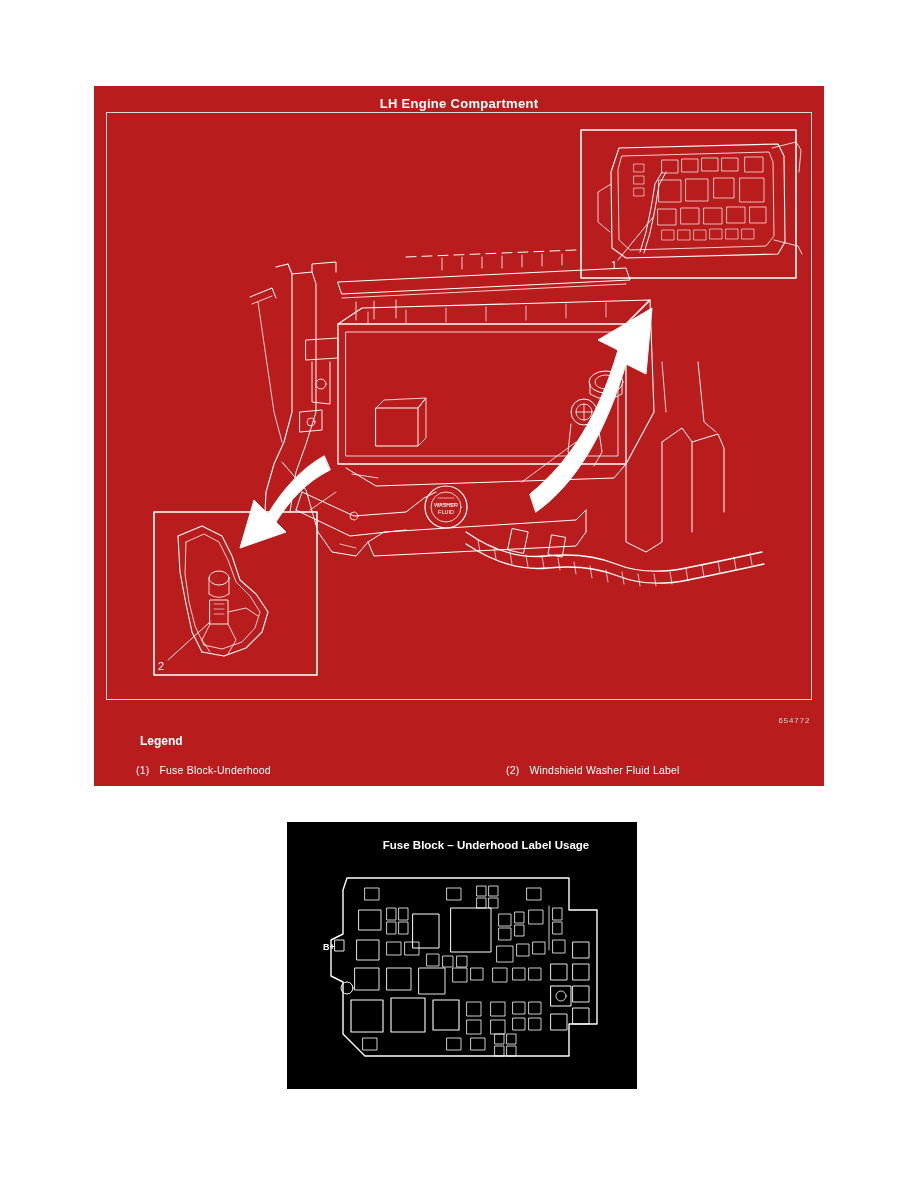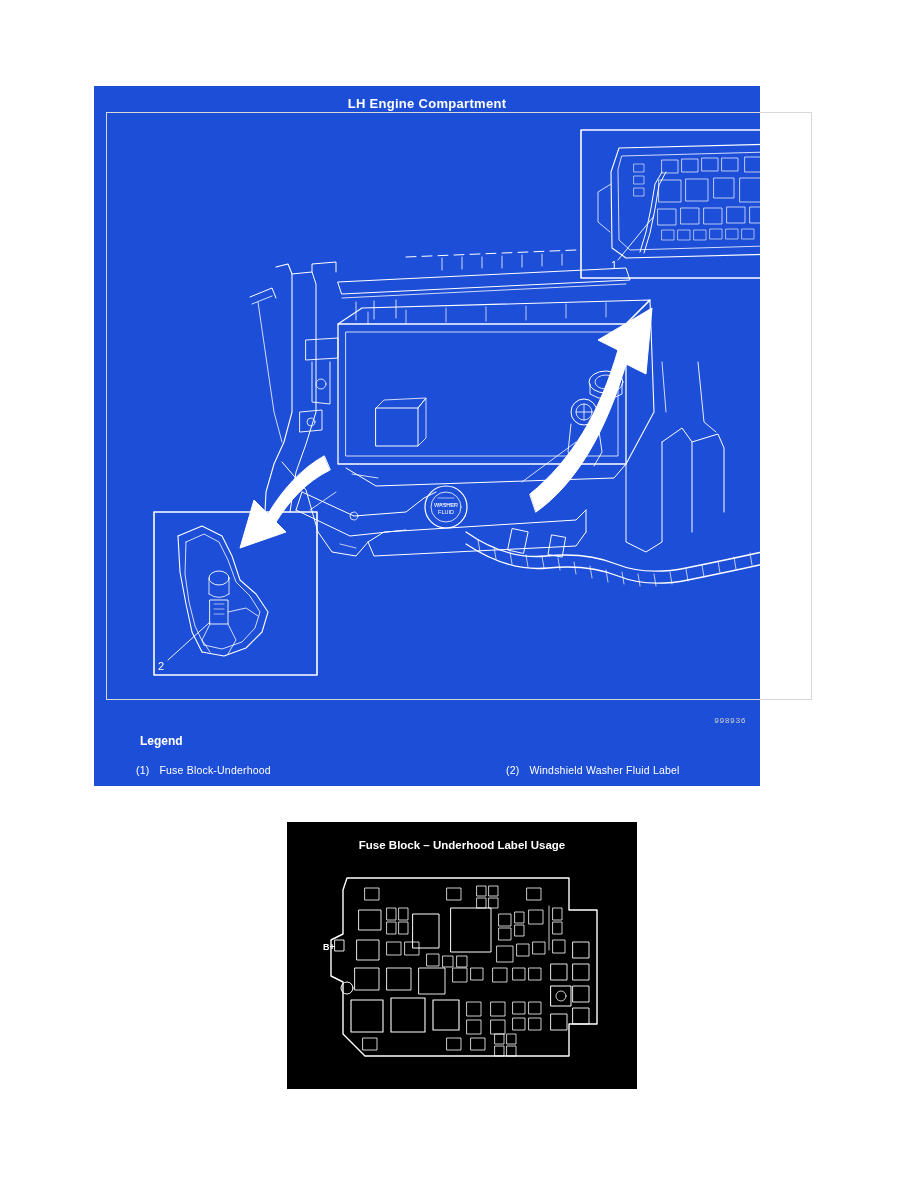--- a/index.html
+++ b/index.html
@@ -13,23 +13,23 @@
     position: relative;
     font-family: "Liberation Sans", sans-serif;
     overflow: hidden;
   }
 
   
   .fig1 {
     position: absolute;
     left: 94px;
     top: 86px;
-    width: 666px;
+    width: 730px;
     height: 700px;
-    background: #1d4ed8;
+    background: #b91c1c;
     box-sizing: border-box;
   }
   .fig1-title {
     position: absolute;
     top: 10px;
     left: 0;
     width: 100%;
     text-align: center;
     color: #ffffff;
     font-size: 13px;
@@ -101,20 +101,21 @@
   }
   .fig2-title {
     position: absolute;
     top: 17px;
     left: 0;
     width: 100%;
     text-align: center;
     color: #ffffff;
     font-size: 11.5px;
     font-weight: bold;
+    padding-left: 24px;
   }
   .fig2-art {
     position: absolute;
     left: 14px;
     top: 42px;
     width: 322px;
     height: 212px;
   }
   svg { display: block; }
 </style>
@@ -266,21 +267,21 @@
 
         <path d="M218 344 C196 356 176 378 162 402 L148 388 L134 436 L180 420 L170 410 C184 388 200 370 224 358 Z" fill="#ffffff" stroke="#ffffff" stroke-width="1"></path>
 
         <path d="M204 398 L230 380" stroke-width="0.8"></path>
 
         <path d="M416 370 L470 330" stroke-width="0.8"></path>
       </g>
     </svg>
   </div>
 
-  <div class="fig1-code">998936</div>
+  <div class="fig1-code">654772</div>
 
   <div class="legend-title">Legend</div>
 
   <div class="legend-row">
     <div class="legend-item i0">
       <span class="num">(1)</span><span>Fuse Block-Underhood</span>
     </div>
     <div class="legend-item i1">
       <span class="num">(2)</span><span>Windshield Washer Fluid Label</span>
     </div>

